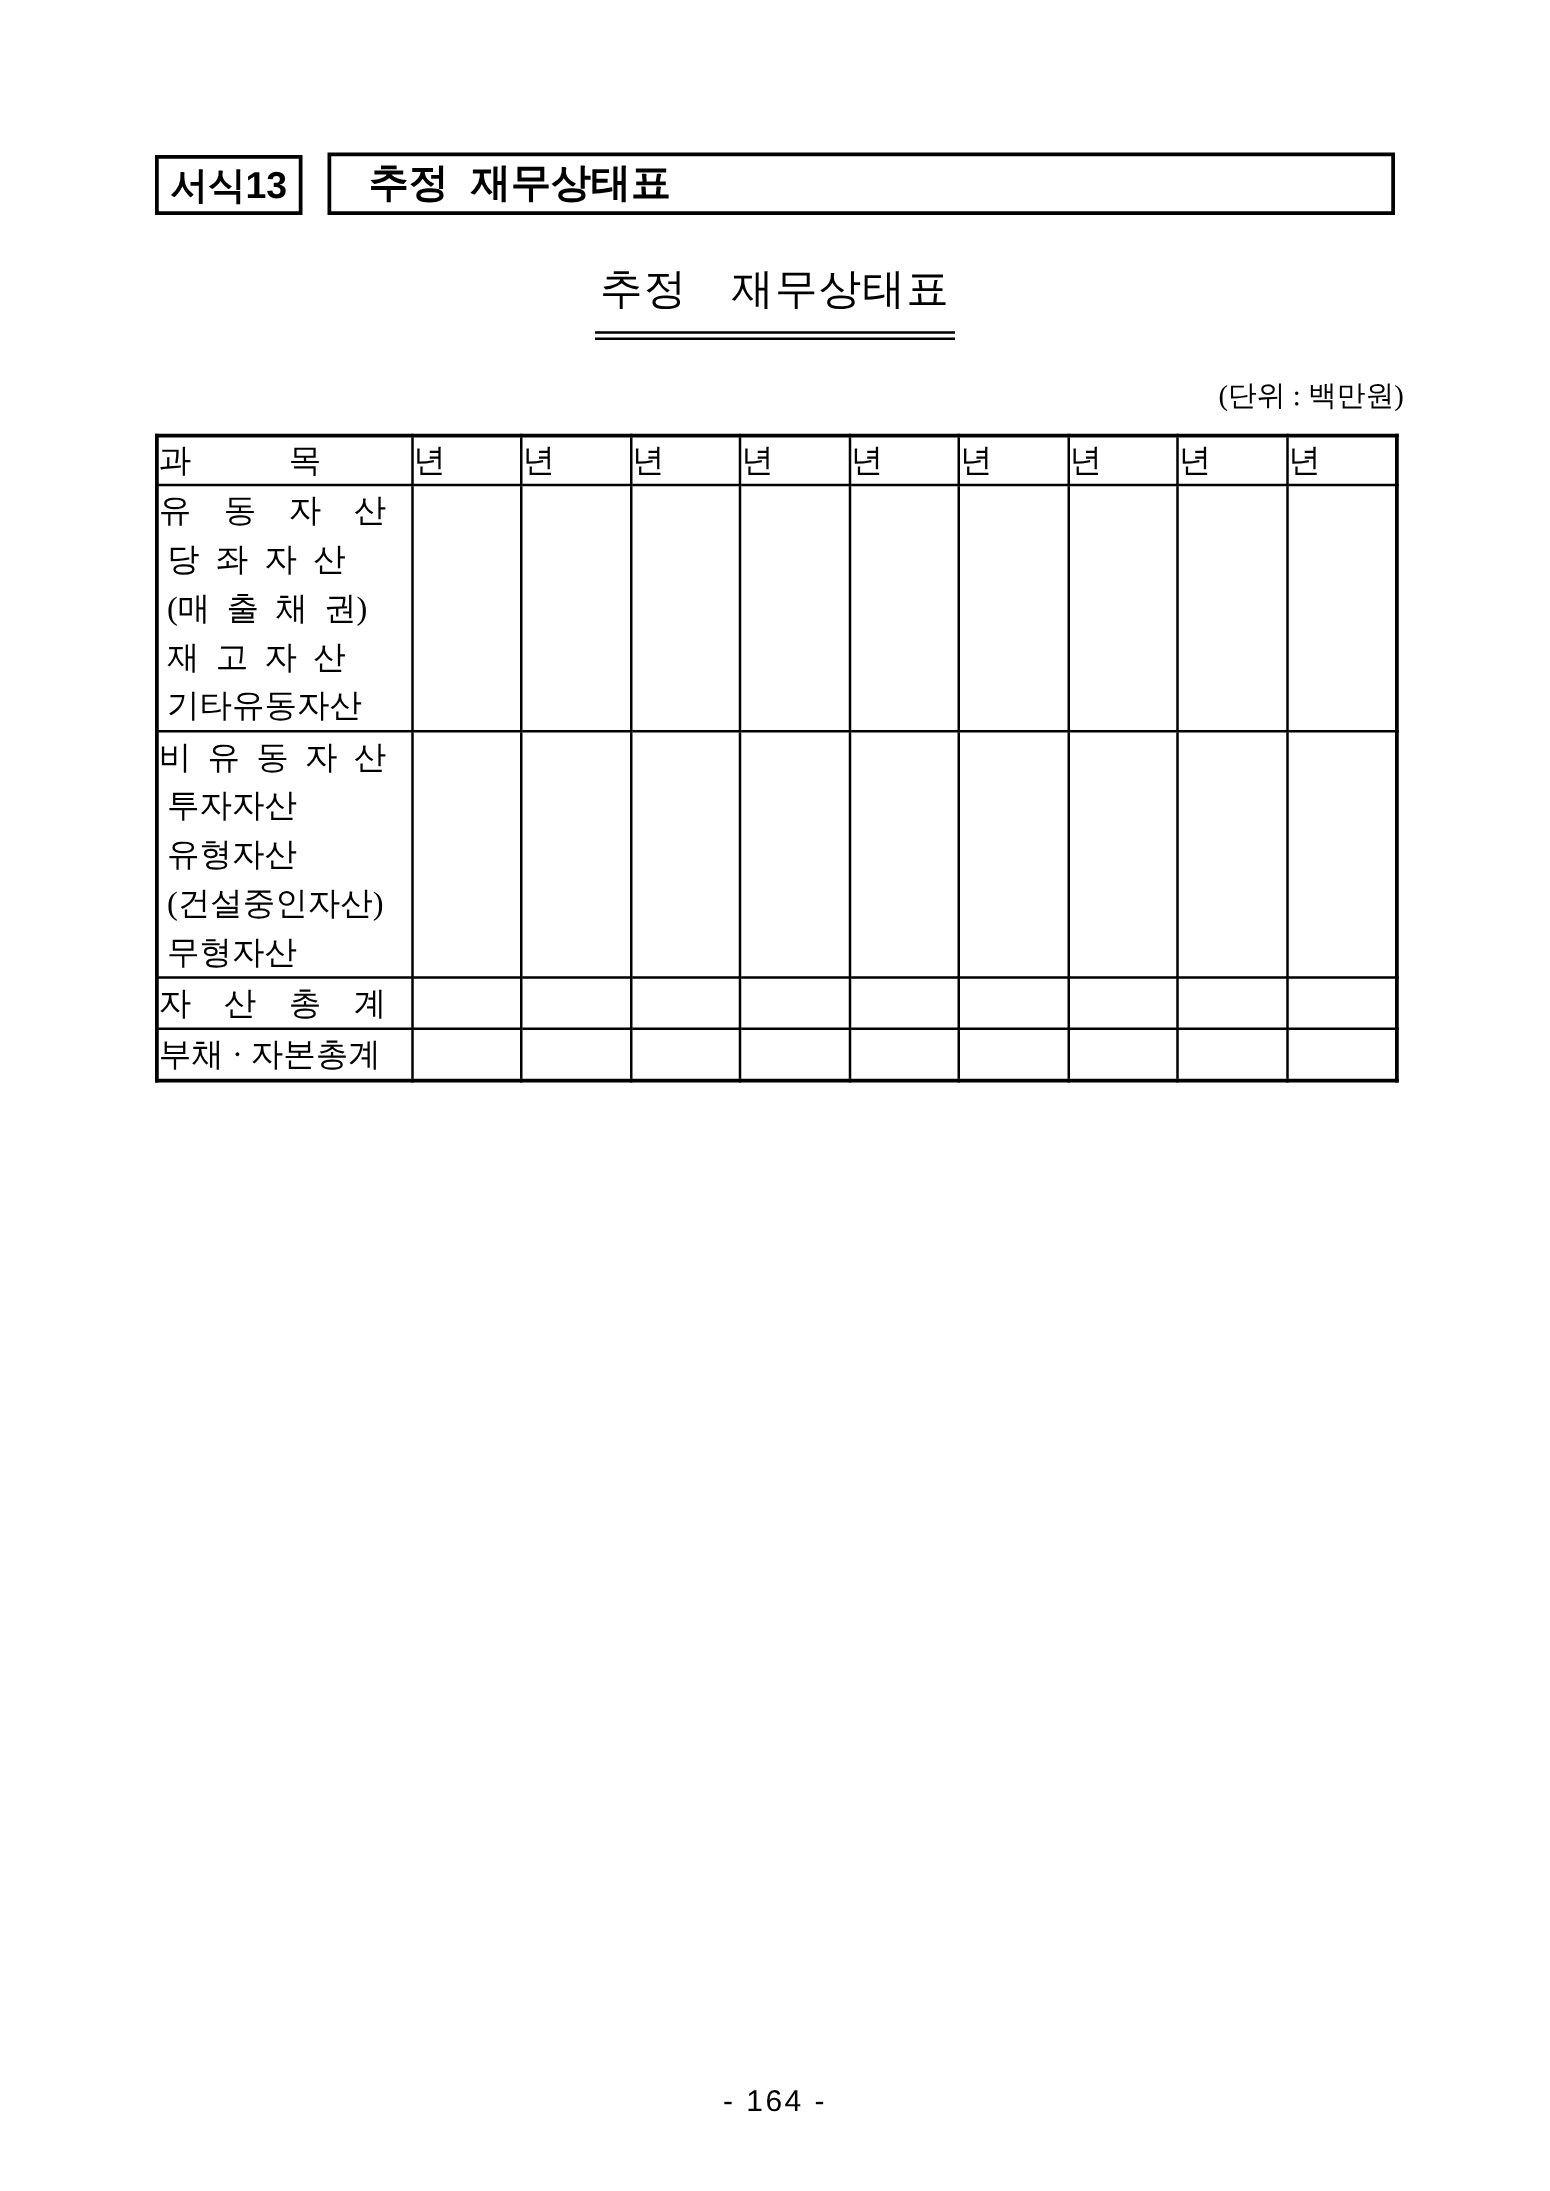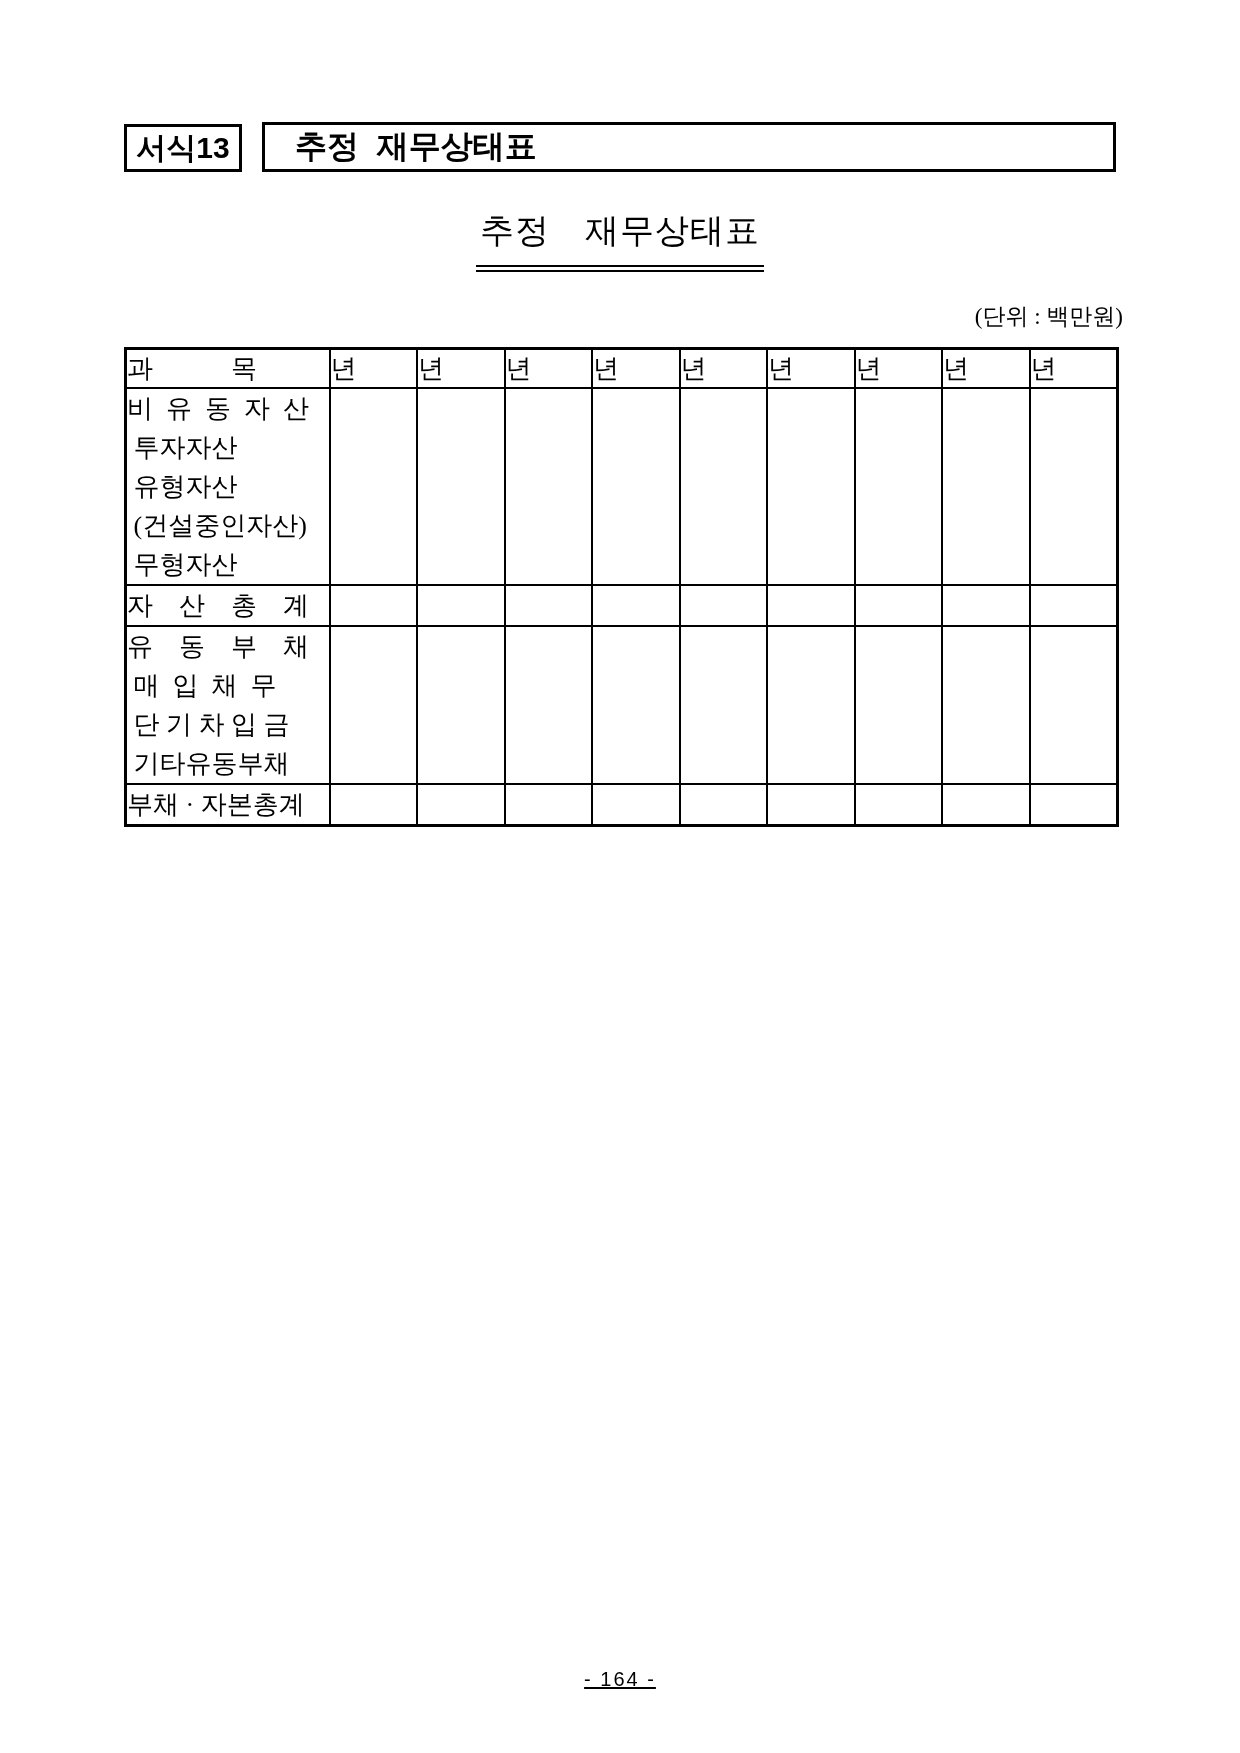--- a/index.html
+++ b/index.html
@@ -62,21 +62,21 @@
   td.label-cell{padding-left:8px;}
   td.label-cell .line{
     height:39px;line-height:39px;white-space:pre;overflow:hidden;
   }
   td.year-cell{height:37px;}
   
   .page-number{
     position:absolute;left:0;top:1668px;width:100%;
     text-align:center;
     font-family:"Liberation Sans","DejaVu Sans",sans-serif;
-    font-size:20px;letter-spacing:2px;white-space:pre;text-decoration:underline;
+    font-size:24px;letter-spacing:2px;white-space:pre;
   }
 </style>
 </head>
 <body>
 
 <div class="page">
 
   <div class="form-code-box">
     <span>서식13</span>
   </div>
@@ -113,20 +113,38 @@
           <th>년</th>
           <th>년</th>
           <th>년</th>
           <th>년</th>
           <th>년</th>
         </tr>
       </thead>
     <tbody>
         <tr>
           <td class="label-cell">
+            <div class="line">유　동　자　산</div>
+            <div class="line"> 당  좌  자  산</div>
+            <div class="line"> (매  출  채  권)</div>
+            <div class="line"> 재  고  자  산</div>
+            <div class="line"> 기타유동자산</div>
+          </td>
+          <td class="year-cell" style="height: 193px;"></td>
+          <td class="year-cell" style="height: 193px;"></td>
+          <td class="year-cell" style="height: 193px;"></td>
+          <td class="year-cell" style="height: 193px;"></td>
+          <td class="year-cell" style="height: 193px;"></td>
+          <td class="year-cell" style="height: 193px;"></td>
+          <td class="year-cell" style="height: 193px;"></td>
+          <td class="year-cell" style="height: 193px;"></td>
+          <td class="year-cell" style="height: 193px;"></td>
+        </tr>
+        <tr>
+          <td class="label-cell">
             <div class="line">비  유  동  자  산</div>
             <div class="line"> 투자자산</div>
             <div class="line"> 유형자산</div>
             <div class="line"> (건설중인자산)</div>
             <div class="line"> 무형자산</div>
           </td>
           <td class="year-cell" style="height: 193px;"></td>
           <td class="year-cell" style="height: 193px;"></td>
           <td class="year-cell" style="height: 193px;"></td>
           <td class="year-cell" style="height: 193px;"></td>
@@ -145,37 +163,20 @@
           <td class="year-cell" style="height: 37px;"></td>
           <td class="year-cell" style="height: 37px;"></td>
           <td class="year-cell" style="height: 37px;"></td>
           <td class="year-cell" style="height: 37px;"></td>
           <td class="year-cell" style="height: 37px;"></td>
           <td class="year-cell" style="height: 37px;"></td>
           <td class="year-cell" style="height: 37px;"></td>
         </tr>
         <tr>
           <td class="label-cell">
-            <div class="line">유　동　부　채</div>
-            <div class="line"> 매  입  채  무</div>
-            <div class="line"> 단 기 차 입 금</div>
-            <div class="line"> 기타유동부채</div>
-          </td>
-          <td class="year-cell" style="height: 154px;"></td>
-          <td class="year-cell" style="height: 154px;"></td>
-          <td class="year-cell" style="height: 154px;"></td>
-          <td class="year-cell" style="height: 154px;"></td>
-          <td class="year-cell" style="height: 154px;"></td>
-          <td class="year-cell" style="height: 154px;"></td>
-          <td class="year-cell" style="height: 154px;"></td>
-          <td class="year-cell" style="height: 154px;"></td>
-          <td class="year-cell" style="height: 154px;"></td>
-        </tr>
-        <tr>
-          <td class="label-cell">
             <div class="line">부채 · 자본총계</div>
           </td>
           <td class="year-cell" style="height: 37px;"></td>
           <td class="year-cell" style="height: 37px;"></td>
           <td class="year-cell" style="height: 37px;"></td>
           <td class="year-cell" style="height: 37px;"></td>
           <td class="year-cell" style="height: 37px;"></td>
           <td class="year-cell" style="height: 37px;"></td>
           <td class="year-cell" style="height: 37px;"></td>
           <td class="year-cell" style="height: 37px;"></td>

